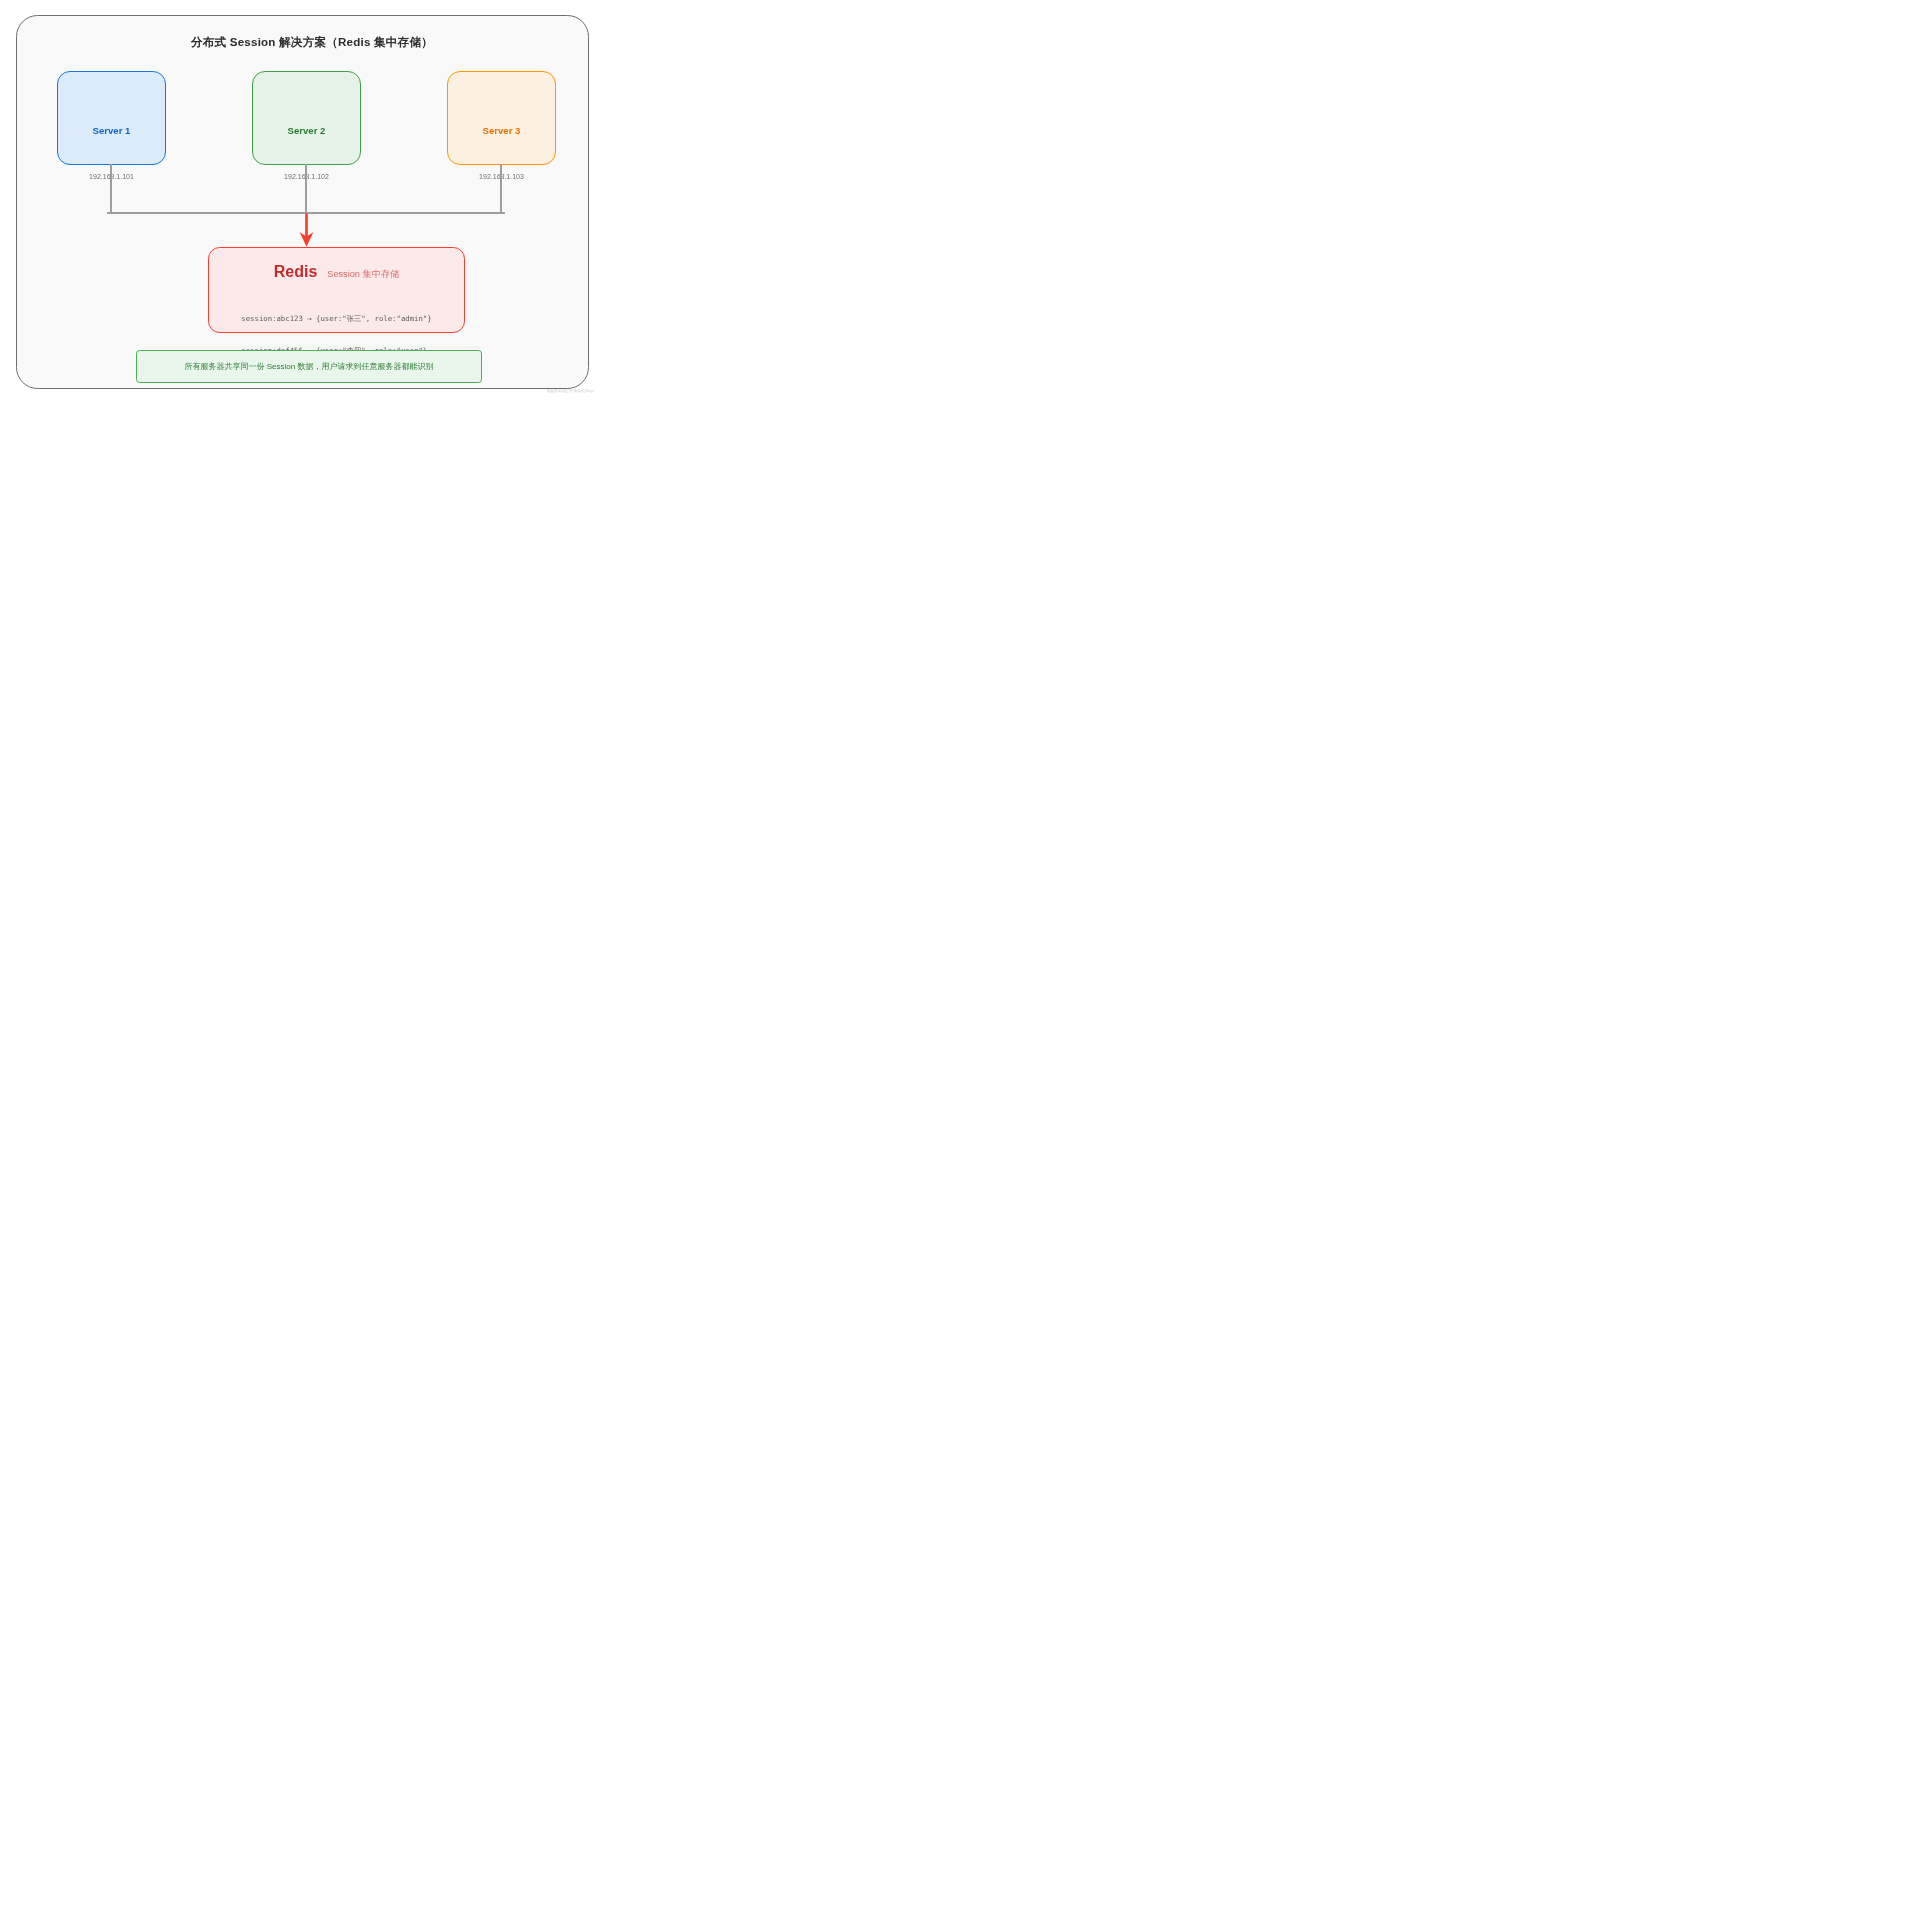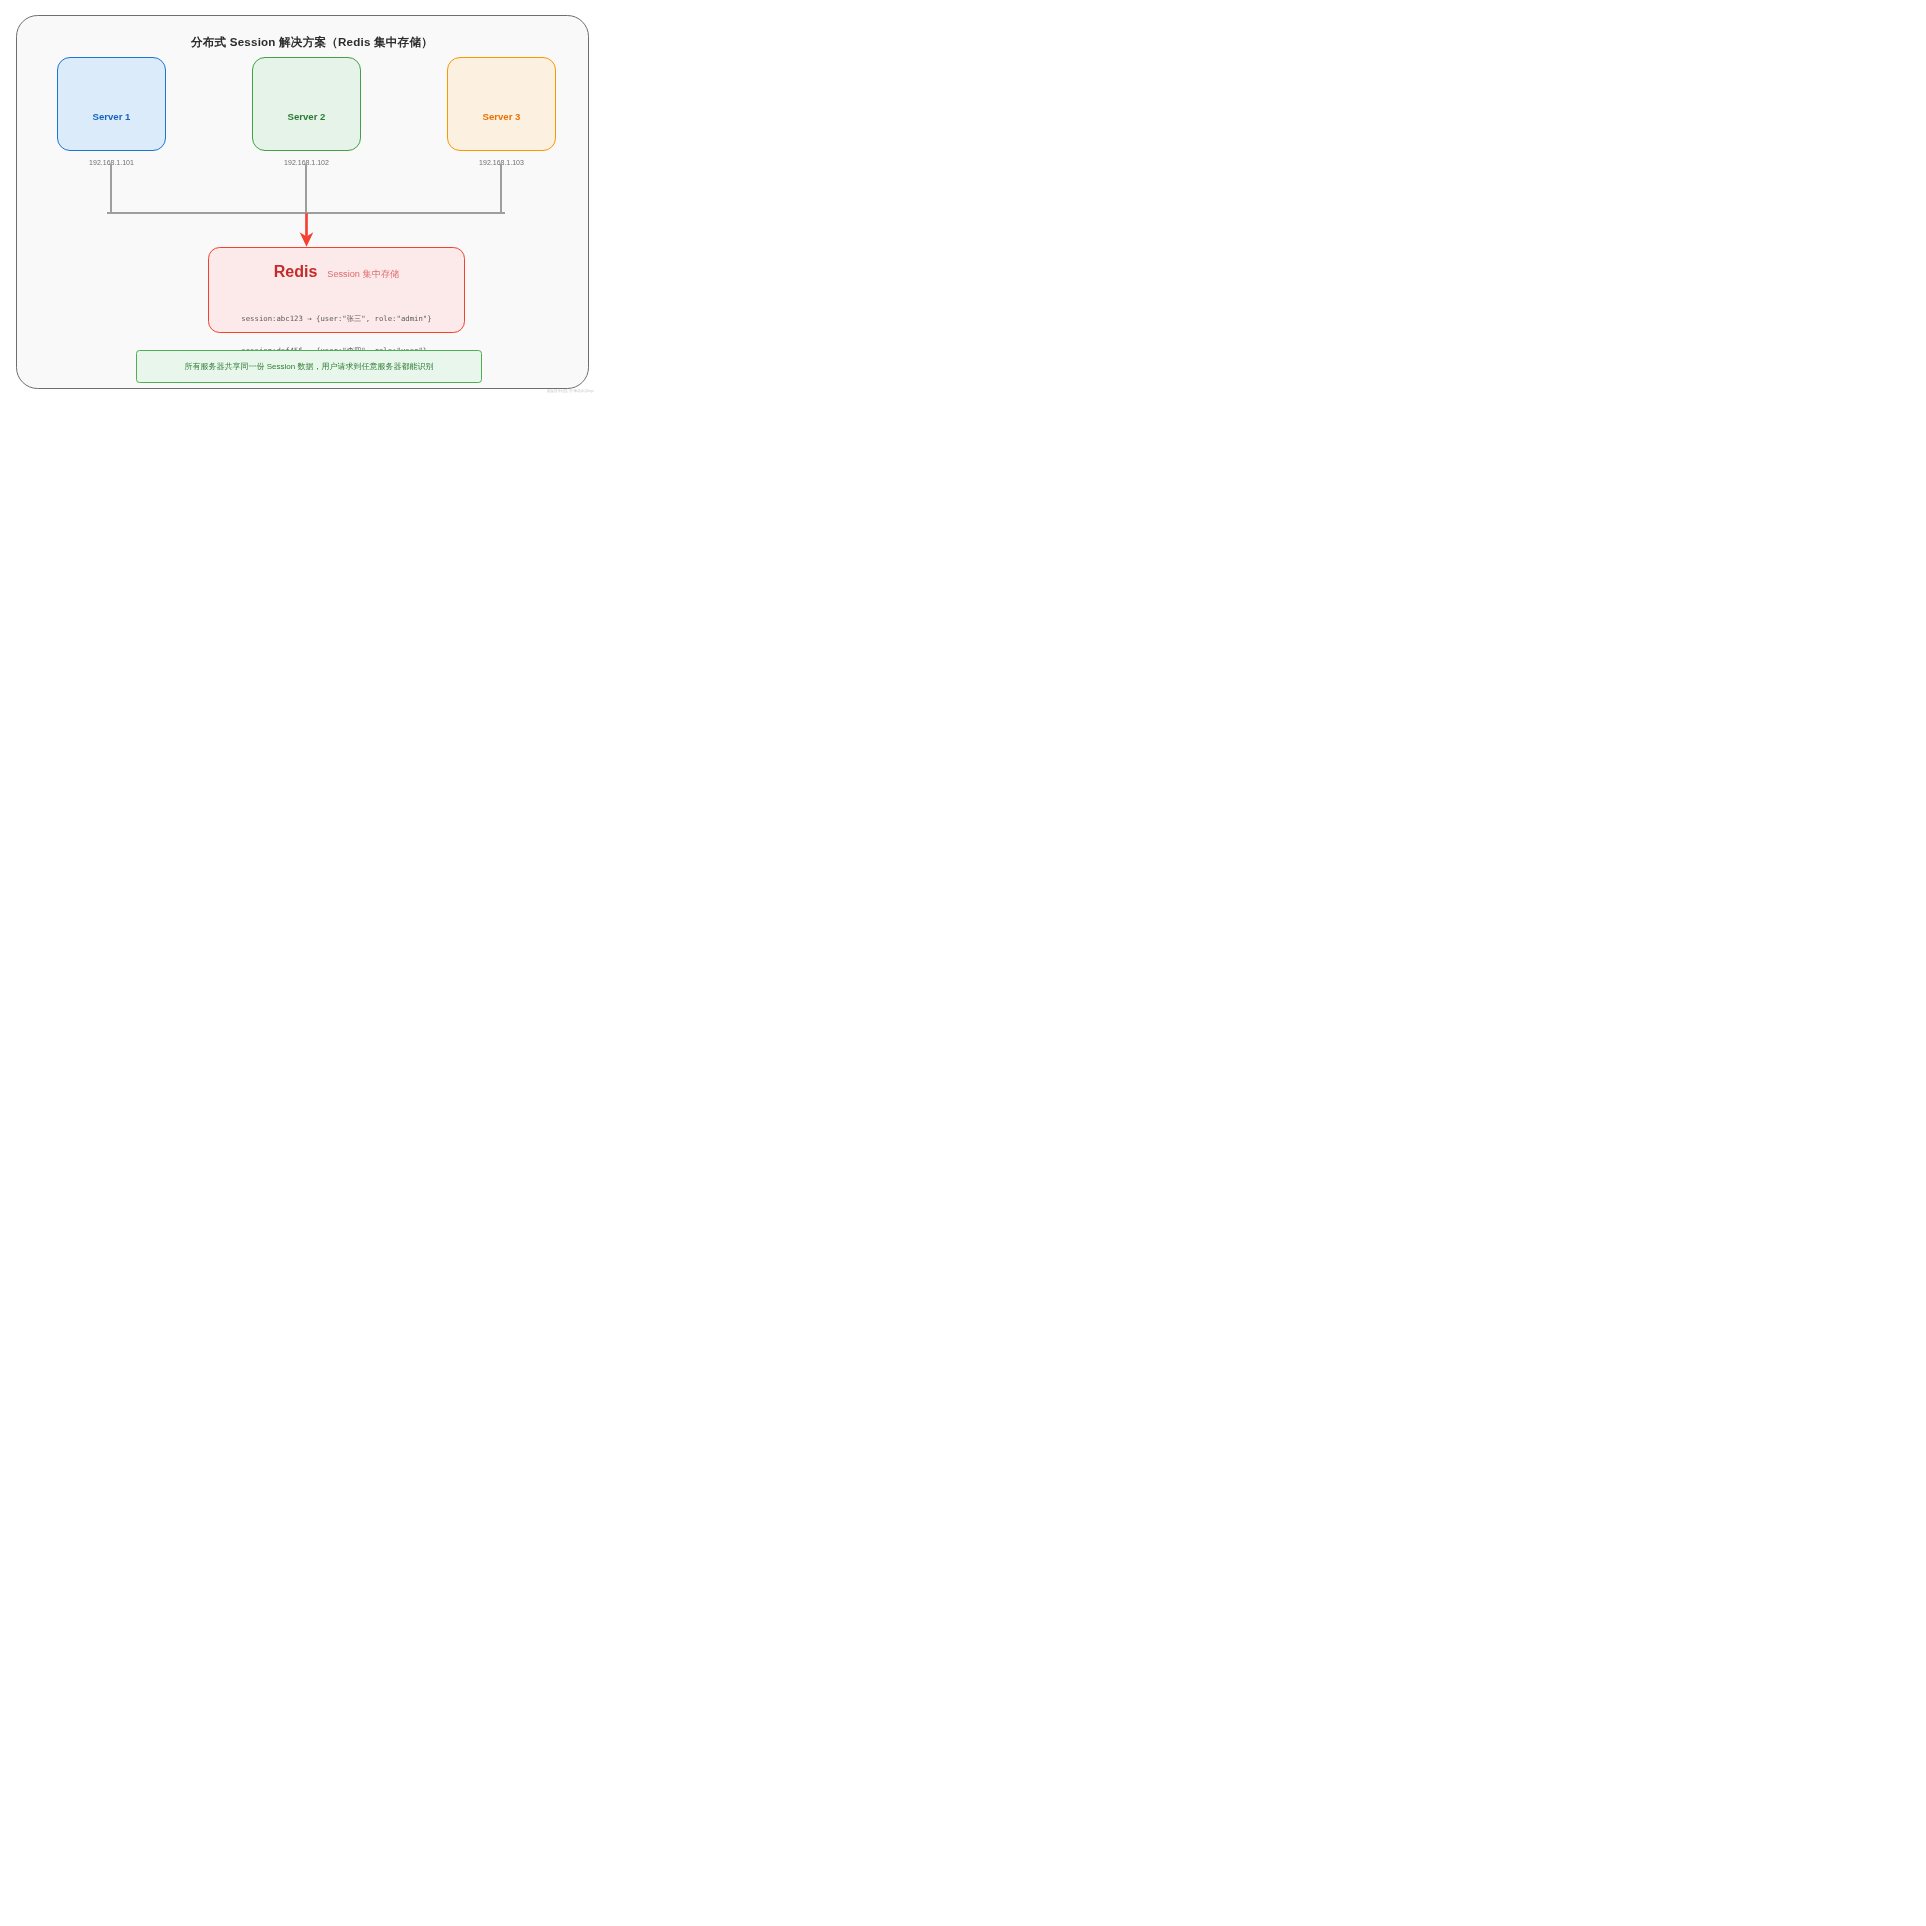--- a/index.html
+++ b/index.html
@@ -11,21 +11,21 @@
     position:absolute; left:16px; top:15.4px; width:573px; height:374px;
     box-sizing:border-box; background:#F9F9F9; border:1.2px solid #6E6E6E;
     border-radius:21.6px;
   }
   .diagram-title{
     position:absolute; left:16px; top:35px; width:592px;
     text-align:center; font-size:11.6px; font-weight:bold; color:#2D2D2D;
     letter-spacing:0.2px;
   }
   .server-card{
-    position:absolute; top:57px; width:109px; height:94px;
+    position:absolute; top:71px; width:109px; height:94px;
     box-sizing:border-box; border:1.5px solid #888; border-radius:13px;
     display:flex; flex-direction:column; align-items:center;gap:32px;
   }
   .server-card.s1{left:57px;}
   .server-card.s2{left:252px;}
   .server-card.s3{left:447px;}
   .pc-icon{width:22.3px; height:28px; margin-top:9.2px;}
   .server-name{margin-top:11.6px; font-size:9.6px; font-weight:bold;}
   .server-ip{margin-top:5.4px; font-size:7px; color:#6F6F6F;}
   .vline{position:absolute; top:164px; height:49px; width:2.3px; background:#9E9E9E;}

